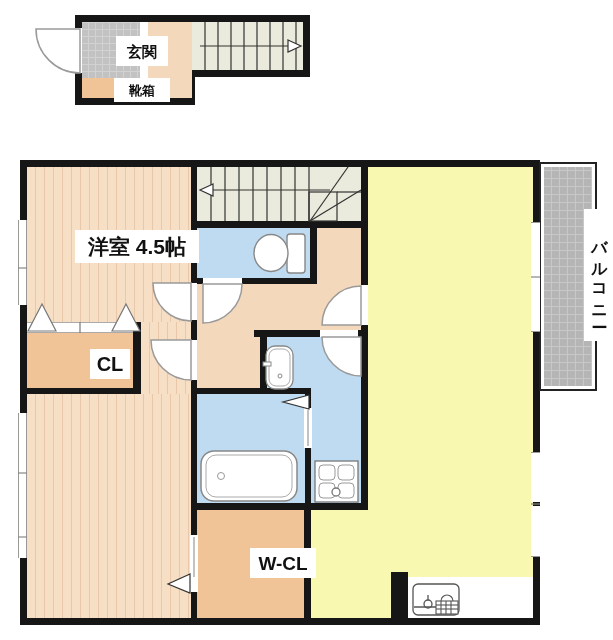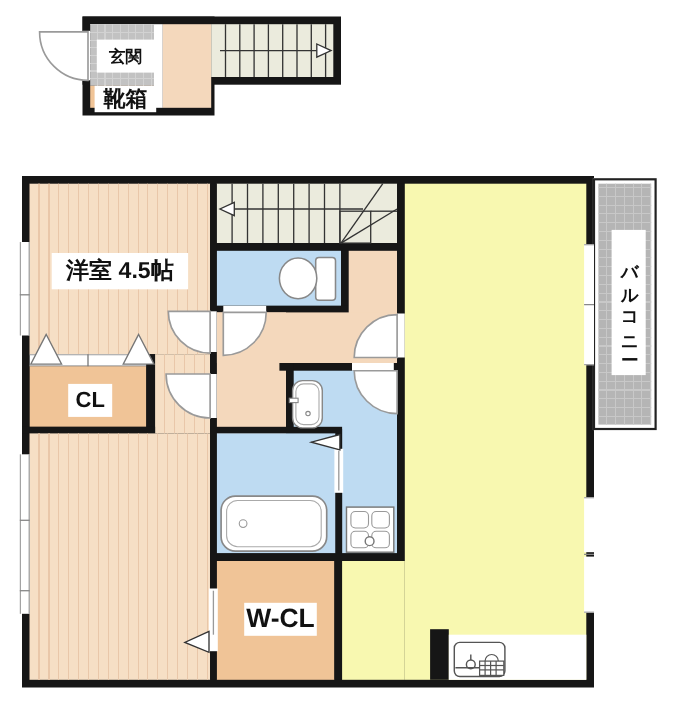--- a/index.html
+++ b/index.html
@@ -16,21 +16,21 @@
   .floor-closet{background:#f0c497;}
   .floor-stairs{background:#ebebdd;}
   .floor-genkan{background:#c2c2c2;
     background-image:repeating-linear-gradient(90deg,rgba(0,0,0,0) 0 6px,#d2d2d2 6px 7px),
                      repeating-linear-gradient(0deg,rgba(0,0,0,0) 0 6px,#d2d2d2 6px 7px);}
   .balcony-tile{background:#b5b5b5;
     background-image:repeating-linear-gradient(90deg,rgba(0,0,0,0) 0 7px,#c8c8c8 7px 8px),
                      repeating-linear-gradient(0deg,rgba(0,0,0,0) 0 7px,#c8c8c8 7px 8px);}
   .window{position:absolute;background:#fff;border-left:1px solid #999;border-right:1px solid #999;box-sizing:border-box;}
   .label{position:absolute;background:#fff;color:#111;display:flex;align-items:center;justify-content:center;
-         font-weight:600;line-height:1;white-space:nowrap;padding:2px 3px;}
+         font-weight:600;line-height:1;white-space:nowrap;padding:2px 3px;margin-left:28px;}
   .label.v{writing-mode:vertical-rl;text-orientation:mixed;letter-spacing:4px;white-space:normal;}
   svg.overlay{position:absolute;left:0;top:0;pointer-events:none;}
 </style>
 </head>
 <body>
 
 <div id="stage">
 
   <div class="wall" style="left:75px;top:15px;width:235px;height:62px;"></div>
   <div class="wall" style="left:75px;top:15px;width:120px;height:90px;"></div>
@@ -202,19 +202,19 @@
       <rect x="436" y="601" width="22" height="13"></rect>
       <line x1="441" y1="601" x2="441" y2="614"></line>
         <line x1="446" y1="601" x2="446" y2="614"></line>
       <line x1="451" y1="601" x2="451" y2="614"></line>
       <line x1="436" y1="605" x2="458" y2="605"></line>
         <line x1="436" y1="609" x2="458" y2="609"></line>
     </g>
   </svg>
 
   <div class="label" style="left:88px;top:36px;width:46px;height:26px;font-size:15px;">玄関</div>
-  <div class="label" style="left:86px;top:78px;width:50px;height:20px;font-size:20px;">靴箱</div>
+  <div class="label" style="left:86px;top:78px;width:50px;height:20px;font-size:13px;">靴箱</div>
   <div class="label" style="left:47px;top:230px;width:118px;height:29px;font-size:21px;">洋室 4.5帖</div>
   <div class="label" style="left:62px;top:349px;width:34px;height:26px;font-size:20px;">CL</div>
-  <div class="label" style="left:222px;top:548px;width:60px;height:26px;font-size:24px;">W-CL</div>
+  <div class="label" style="left:222px;top:548px;width:60px;height:26px;font-size:19px;">W-CL</div>
   <div class="label v" style="left:556px;top:209px;width:25px;height:128px;font-size:16px;">バルコニー</div>
 
 </div>
 
 </body></html>

